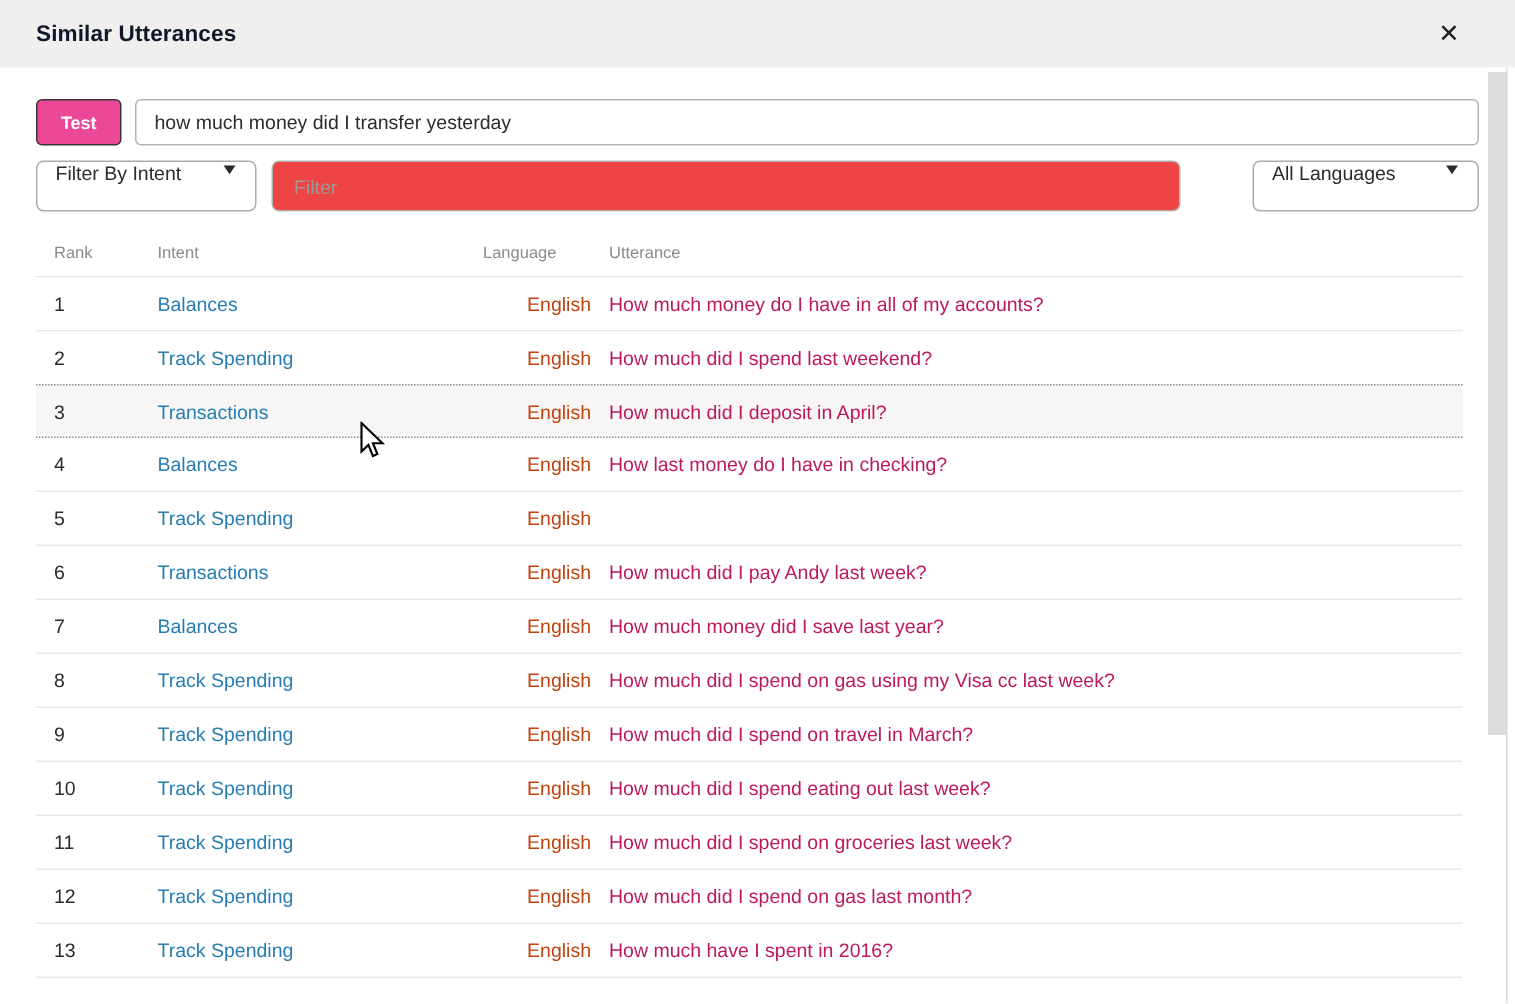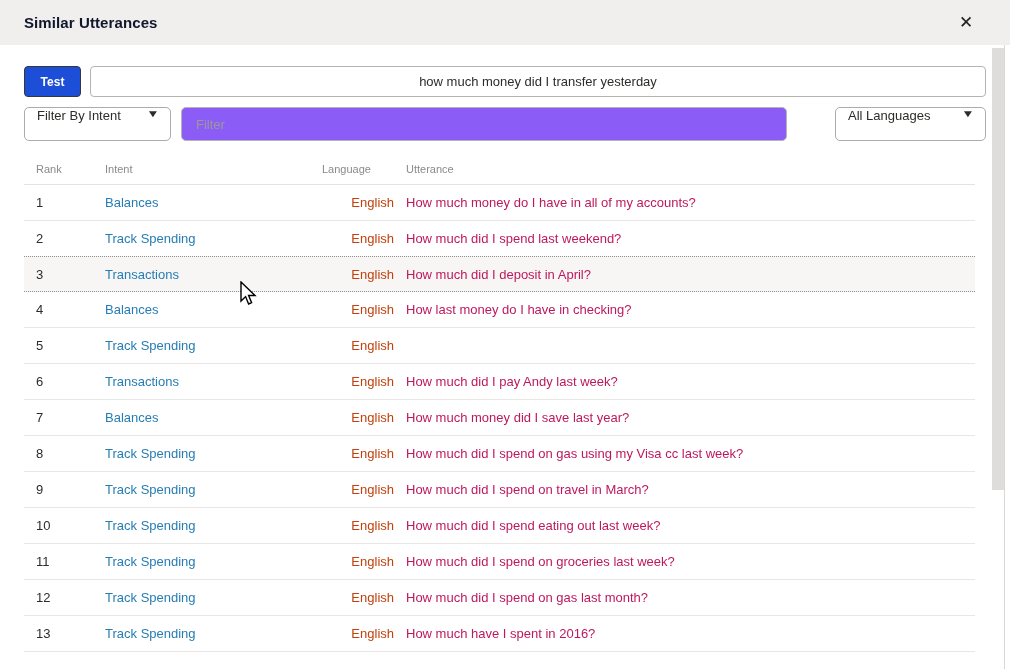--- a/index.html
+++ b/index.html
@@ -39,42 +39,41 @@
 
   
   .test-row {
     display: flex;
     align-items: center;
     margin: 21px 24px 0 24px;
     height: 31px;
   }
   .test-btn {
     width: 57px; height: 31px;
-    background: #1d4ed8;
+    background: #ec4899;
     color: #fff;
     border: 1px solid #3a3631;
     border-radius: 4px;
     font-size: 12px;
     font-weight: bold;
     font-family: "Liberation Sans", sans-serif;
     cursor: pointer;
   }
   .test-input {
     margin-left: 9px;
     flex: 1;
     height: 31px;
     border: 1px solid #b5b4b2;
     border-radius: 4px;
-    padding: 0 28px;
+    padding: 0 12px;
     font-size: 13px;
     font-family: "Liberation Sans", sans-serif;
     color: #2e2c29;
     outline: none;
     background: #fff;
-    text-align: center;
   }
 
   
   .filter-row {
     display: flex;
     align-items: center;
     margin: 10px 24px 0 24px;
     height: 34px;
   }
   .dropdown {
@@ -102,21 +101,21 @@
     margin-right: 9px;
     flex: 1;
     height: 34px;
     border: 1px solid #b5b4b2;
     border-radius: 5px;
     padding: 0 14px;
     font-size: 13px;
     font-family: "Liberation Sans", sans-serif;
     color: #2e2c29;
     outline: none;
-    background: #8b5cf6;
+    background: #ef4444;
   }
   .filter-input::placeholder { color: #9b9a98; opacity: 1; }
 
   
   .table { margin: 0 35px 0 24px; }
   .thead {
     display: grid;
     grid-template-columns: 69px 217px 84px 1fr;
     height: 44px;
     align-items: end;

